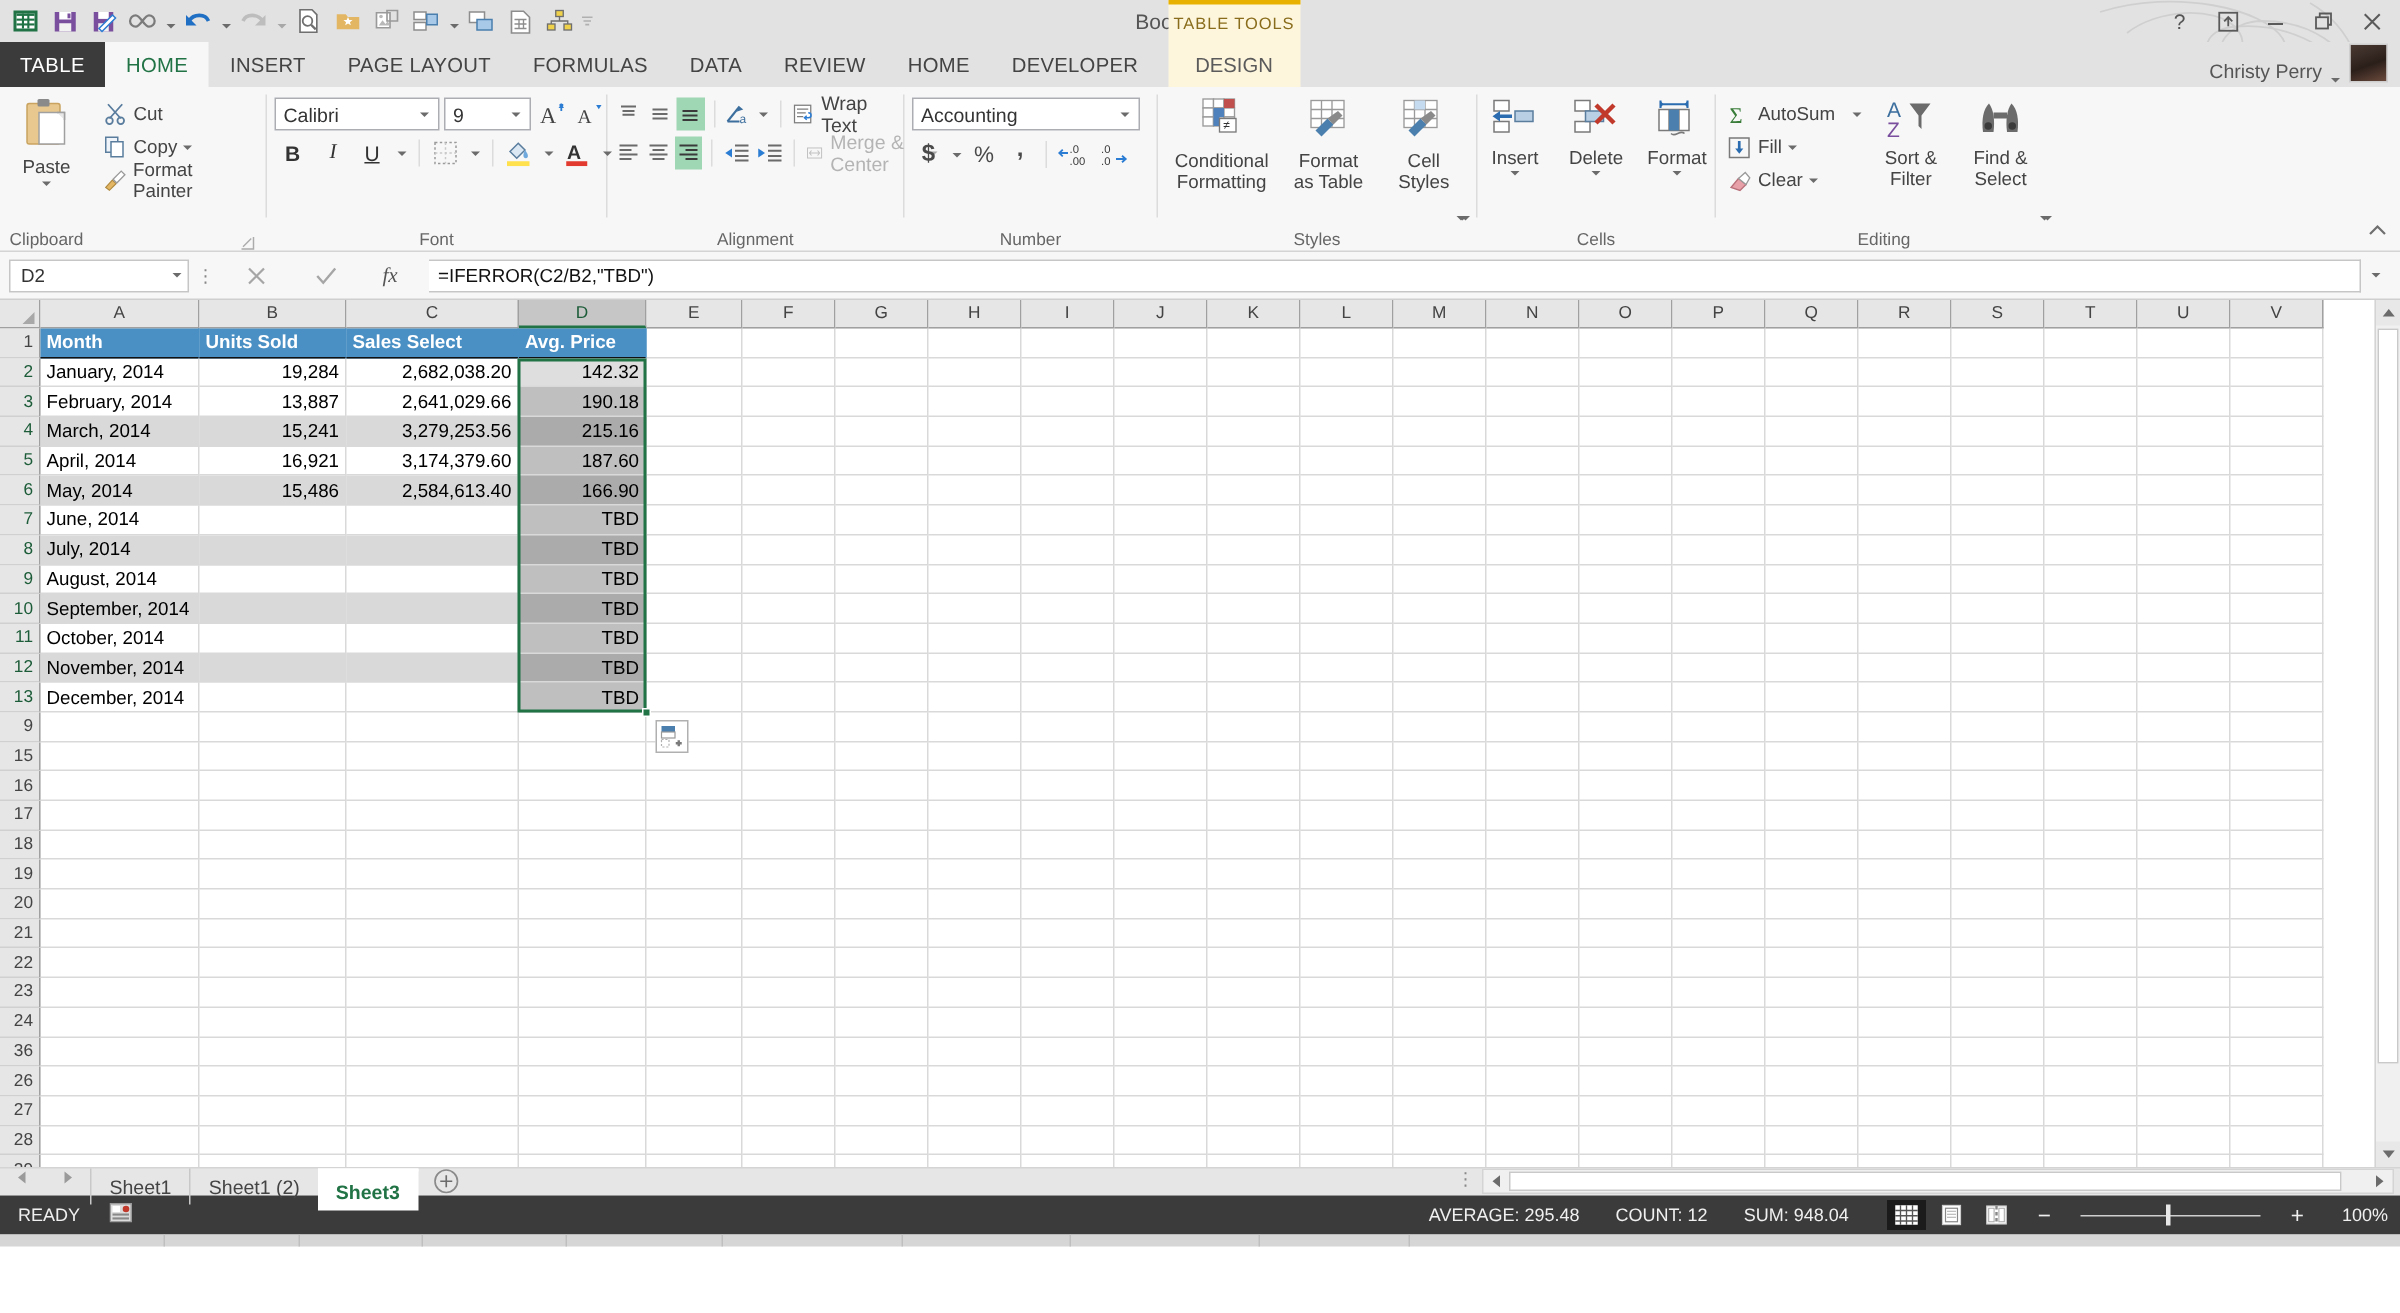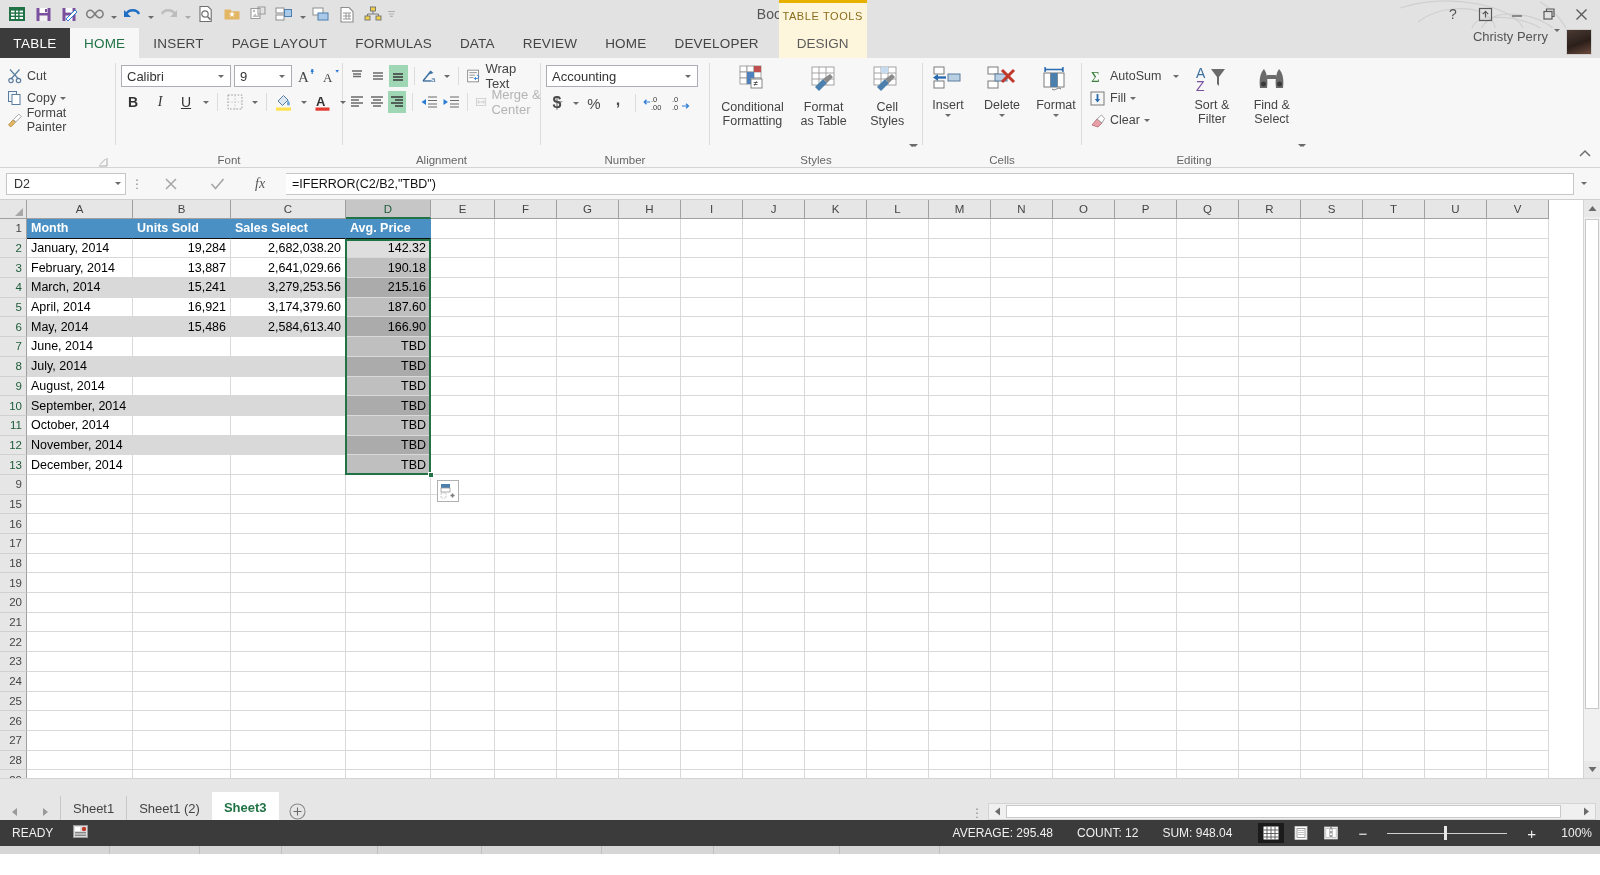--- a/index.html
+++ b/index.html
@@ -30,21 +30,21 @@
               display:flex; align-items:center; justify-content:center; cursor:pointer; letter-spacing:.3px; }
   .tab { height:30px; padding:0 14px; display:flex; align-items:center; justify-content:center;
          font-size:13.5px; color:#444; cursor:pointer; letter-spacing:.2px; }
   .tab.active { background:#f7f7f7; color:#217346; }
   .ctx-group { position:relative; margin-left:6px; height:30px; display:flex; align-items:flex-end; }
   .ctx-label { position:absolute; top:-28px; left:0; width:100%; height:28px; background:#fdf6dd; color:#8a6d1c;
                font-size:11px; letter-spacing:.6px; display:flex; align-items:center; justify-content:center;
                border-top:3px solid #e8b100; }
   .ctx-tab { height:30px; padding:0 18px; background:#fdf6dd; color:#5b5b5b; font-size:13.5px;
              display:flex; align-items:center; justify-content:center; cursor:pointer; }
-  .user-area { position:absolute; right:8px; bottom:3px; display:flex; align-items:flex-start; gap:6px; }
+  .user-area { position:absolute; right:8px; bottom:3px; display:flex; align-items:flex-end; gap:6px; }
   .user-name { font-size:13px; color:#555; }
   .avatar { width:26px; height:26px; background:linear-gradient(160deg,#4a3a33,#2b1f1a 55%,#6b4a3c); border:1px solid #cfcfcf; }
 
   
   .ribbon { height:110px; background:#f7f7f7; border-bottom:1px solid #d4d4d4; display:flex; position:relative; }
   .grp { position:relative; height:110px; padding:4px 5px 0 5px; display:flex; flex-direction:column; }
   .grp-body { flex:1; display:flex; align-items:flex-start; }
   .grp-name { height:16px; line-height:16px; text-align:center; font-size:11.5px; color:#666; position:relative; }
   .grp-sep { width:1px; background:#dcdcdc; margin:5px 0 22px 0; }
   .dlg { position:absolute; right:2px; bottom:1px; width:10px; height:10px; opacity:.55; }
@@ -96,21 +96,21 @@
   .selborder { position:absolute; border:2px solid #217346; pointer-events:none; }
   .fillhandle { position:absolute; width:6px; height:6px; background:#217346; border:1px solid #fff; }
   .smarttag { position:absolute; width:22px; height:22px; background:#fff; border:1px solid #b0b0b0; cursor:pointer;
               display:flex; align-items:center; justify-content:center; }
 
   .vscroll { position:absolute; right:0; top:0; width:17px; bottom:0; background:#f0f0f0; border-left:1px solid #d4d4d4; }
   .vs-arrow { height:17px; display:flex; align-items:center; justify-content:center; cursor:pointer; background:#e8e8e8; }
   .vs-thumb { position:absolute; left:1px; right:1px; background:#fff; border:1px solid #c9c9c9; cursor:pointer; }
 
   
-  .sheetbar { height:42px; background:#e6e6e6; display:flex; align-items:flex-end; border-top:1px solid #d4d4d4; }
+  .sheetbar { height:19px; background:#e6e6e6; display:flex; align-items:flex-start; border-top:1px solid #d4d4d4; }
   .navbtns { width:60px; display:flex; align-items:center; justify-content:space-around; }
   .navbtn { cursor:pointer; }
   .stab { height:24px; padding:0 12px; display:flex; align-items:center; font-size:13px; color:#444;
           border-left:1px solid #c8c8c8; cursor:pointer; }
   .stab.active { background:#fff; color:#217346; font-weight:bold; border-left:none; height:28px; border-top:2px solid #fff; }
   .addsheet { width:38px; display:flex; align-items:center; justify-content:center; cursor:pointer; }
   .hgrip { margin-left:auto; width:22px; text-align:center; color:#888; }
   .hscroll { width:608px; height:17px; background:#f0f0f0; border:1px solid #d4d4d4; display:flex; align-items:center; margin-right:4px; position:relative; }
   .hs-arrow { width:17px; height:15px; display:flex; align-items:center; justify-content:center; cursor:pointer; }
   .hs-thumb { position:absolute; top:1px; bottom:1px; background:#fff; border:1px solid #c9c9c9; }
@@ -303,20 +303,35 @@
   </div>
   <div class="user-area">
     <span class="user-name">Christy Perry</span>
     <span class="caret"></span>
     <div class="avatar"></div>
   </div>
 </div>
 
 <div class="ribbon">
 
+  <div class="grp" style="width:62px">
+    <div class="grp-body" style="justify-content:center">
+      <div class="bigbtn">
+        <svg width="36" height="40" viewBox="0 0 36 40">
+            <rect x="5" y="5" width="22" height="27" rx="1.5" fill="#e8c88e" stroke="#c9a35f" stroke-width="1"></rect>
+            <rect x="12" y="2" width="8" height="5" rx="1" fill="#8a8a8a"></rect>
+            <rect x="13" y="11" width="17" height="21" fill="#fff" stroke="#a0a0a0" stroke-width="1"></rect>
+            <path d="M25 11 h5 v5" fill="#e8e8e8" stroke="#a0a0a0" stroke-width="1"></path>
+          </svg>
+        <span class="lbl">Paste</span>
+        <span class="caret" style="margin-top:3px"></span>
+      </div>
+    </div>
+    <div class="grp-name">Clipboard</div>
+  </div>
   <div class="grp" style="width:115px">
     <div class="grp-body" style="flex-direction:column; padding-top:3px">
       <div class="smallrow">
         <svg width="16" height="16" viewBox="0 0 16 16">
             <circle cx="4" cy="12.5" r="2.2" fill="none" stroke="#5a7d9e" stroke-width="1.2"></circle>
             <circle cx="11.5" cy="12.5" r="2.2" fill="none" stroke="#5a7d9e" stroke-width="1.2"></circle>
             <path d="M3 1.5 L11.5 11 M12.5 1.5 L4 11" stroke="#5a7d9e" stroke-width="1.2"></path>
           </svg>
         <span class="lbl">Cut</span>
       </div>
@@ -802,21 +817,21 @@
       <div class="rh">15</div>
       <div class="rh">16</div>
       <div class="rh">17</div>
       <div class="rh">18</div>
       <div class="rh">19</div>
       <div class="rh">20</div>
       <div class="rh">21</div>
       <div class="rh">22</div>
       <div class="rh">23</div>
       <div class="rh">24</div>
-      <div class="rh">25</div>
+      <div class="rh">36</div>
       <div class="rh">26</div>
       <div class="rh">27</div>
       <div class="rh">28</div>
       <div class="rh">29</div>
     </div>
   <div class="cells" id="cells">
       <div class="row">
         <div class="cell hdr" style="width: 106px;">Month</div>
         <div class="cell hdr" style="width: 98px;">Units Sold</div>
         <div class="cell hdr" style="width: 115px;">Sales Select</div>

